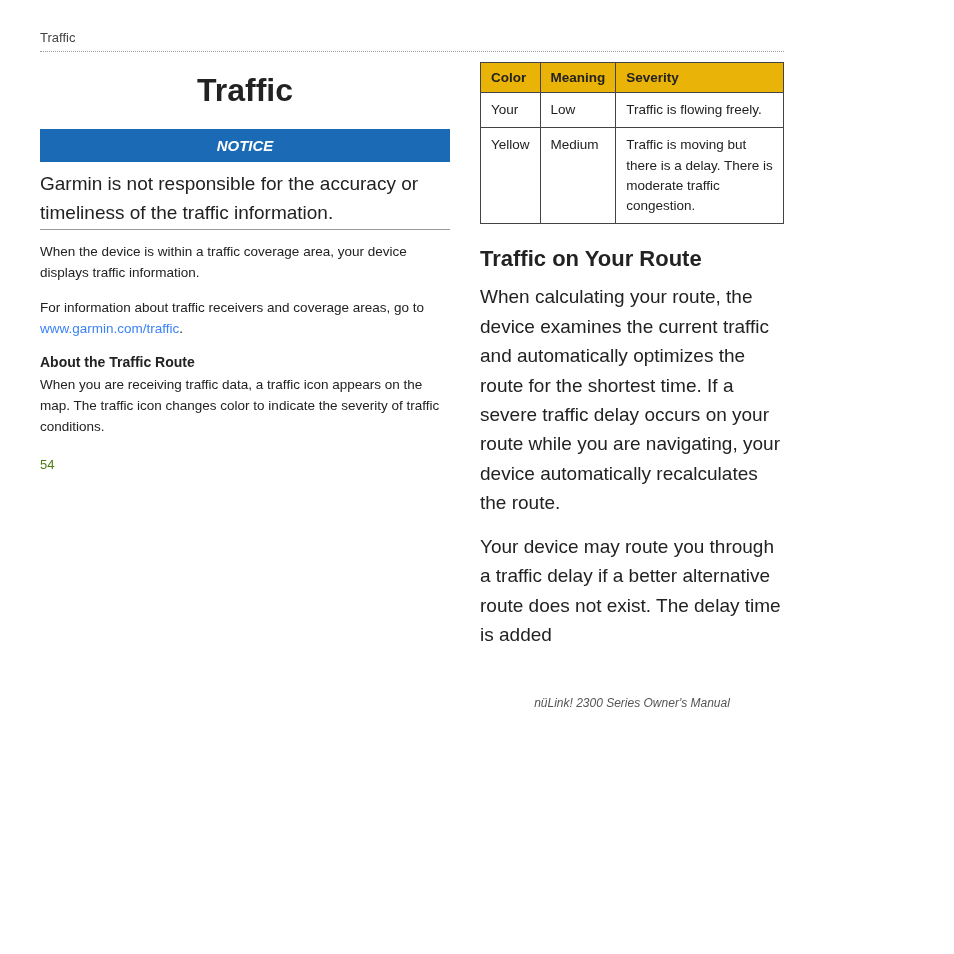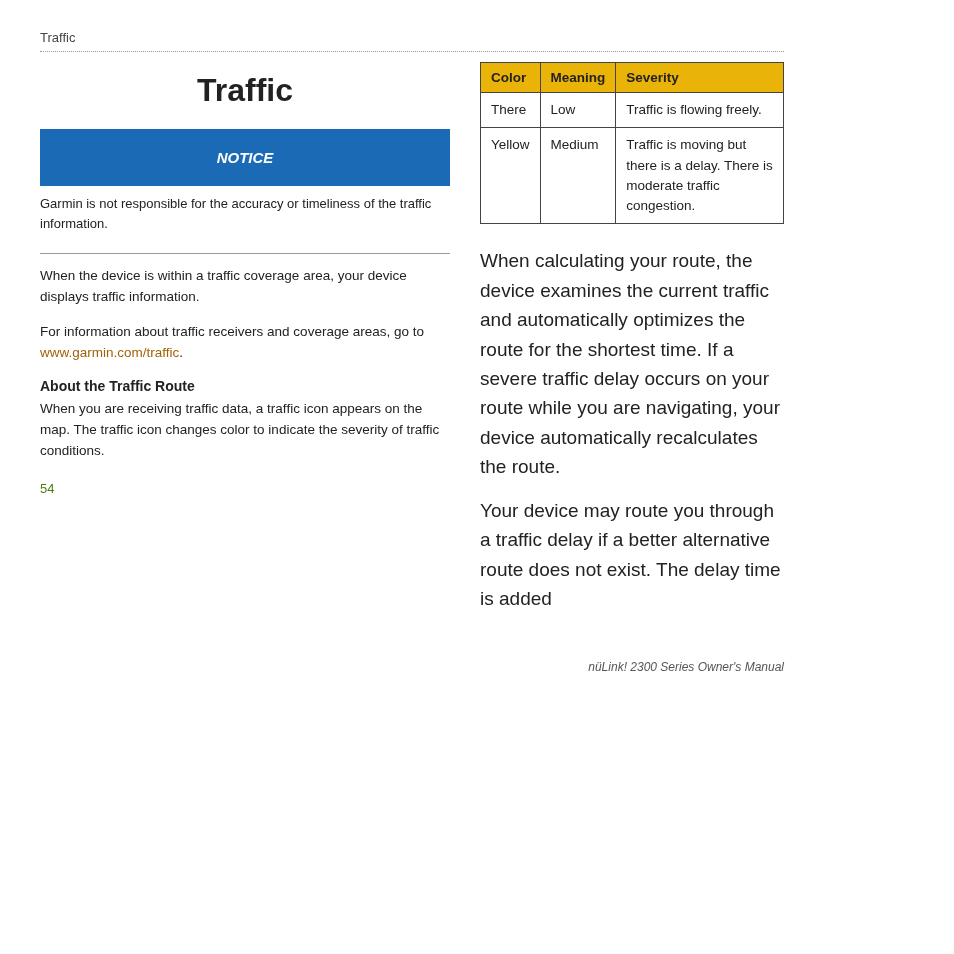--- a/index.html
+++ b/index.html
@@ -47,39 +47,39 @@
       margin-bottom: 20px;
       margin-top: 10px;
     }
     .notice-box {
       background-color: #1a6ab5;
       color: #fff;
       text-align: center;
       font-style: italic;
       font-weight: bold;
       font-size: 15px;
-      padding: 20px 0;
+      padding: 8px 0;
       margin-bottom: 8px;
     }
     .notice-text {
-      font-size: 13px;
+      font-size: 19px;
       color: #222;
       margin-bottom: 12px;
       line-height: 1.5;
       border-bottom: 1px solid #999;
-      padding-bottom: 20px;
+      padding-bottom: 2px;
     }
     .body-para {
       font-size: 13.5px;
       color: #222;
       margin-bottom: 14px;
       line-height: 1.55;
     }
     .body-para a {
-      color: #a16207;
+      color: #3b82f6;
       text-decoration: none;
     }
     .section-subtitle {
       font-size: 14px;
       font-weight: bold;
       margin-bottom: 5px;
     }
     .page-number {
       margin-top: 20px;
       font-size: 13px;
@@ -166,33 +166,34 @@
       <table class="traffic-table">
         <thead>
           <tr>
             <th>Color</th>
             <th>Meaning</th>
             <th>Severity</th>
           </tr>
         </thead>
         <tbody id="table-body">
         <tr>
-              <td>There</td>
+              <td>Your</td>
               <td>Low</td>
               <td>Traffic is flowing freely.</td>
             </tr>
             <tr>
               <td>Yellow</td>
               <td>Medium</td>
               <td>Traffic is moving but there is a delay. There is moderate traffic congestion.</td>
             </tr>
           </tbody>
       </table>
 
+      <h2 class="section-title">Traffic on Your Route</h2>
       <p class="section-para">When calculating your route, the device examines the current traffic and automatically optimizes the route for the shortest time. If a severe traffic delay occurs on your route while you are navigating, your device automatically recalculates the route.</p>
       <p class="section-para">Your device may route you through a traffic delay if a better alternative route does not exist. The delay time is added</p>
 
-      <div style="margin-top:auto; padding-top:30px; text-align:right;">
+      <div style="margin-top:auto; padding-top:30px; text-align:center;">
         <span class="footer-right">nüLink! 2300 Series Owner's Manual</span>
       </div>
     </div>
   </div>
 </div>
 
 </body></html>

